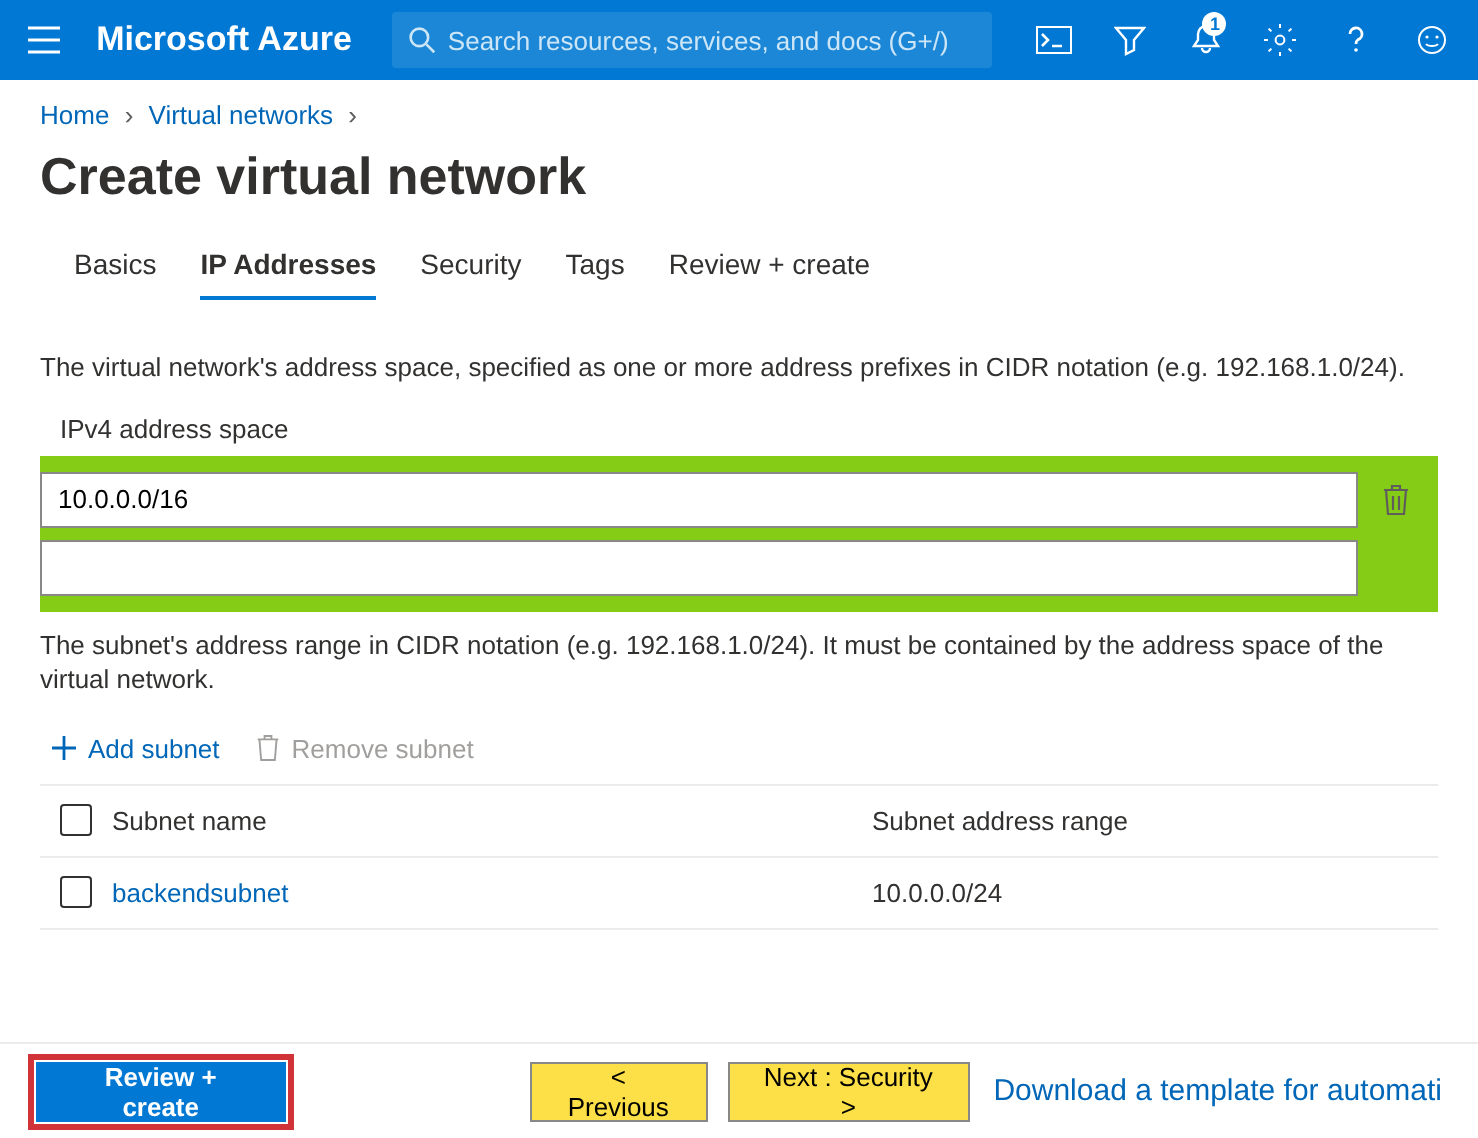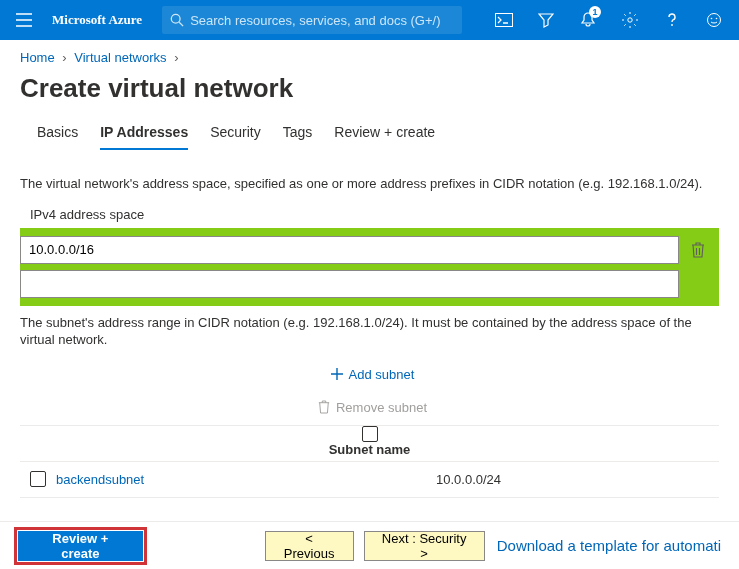--- a/index.html
+++ b/index.html
@@ -1,21 +1,21 @@
 <!DOCTYPE html>
 <html><head>
 <meta charset="utf-8">
 <style>
   * { box-sizing: border-box; margin: 0; padding: 0; font-family: "Segoe UI", Arial, sans-serif; }
   body { width: 739px; height: 569px; overflow: hidden; background: #fff; color: #323130; font-size: 13px; }
 
   
   .topbar { background: #0078d4; color: #fff; height: 40px; display: flex; align-items: center; padding: 0 8px; gap: 8px; }
   .topbar .menu-btn { width: 32px; height: 32px; display:flex; align-items:center; justify-content:center; cursor:pointer; }
-  .brand { font-weight: 600; font-size: 13px; margin-left: 4px; margin-right: 12px; white-space: nowrap; font-family: Liberation Serif, serif; }
+  .brand { font-weight: 600; font-size: 17px; margin-left: 4px; margin-right: 12px; white-space: nowrap; }
   .search { flex: 0 0 300px; background: #1b87d6; border-radius: 2px; height: 28px; display:flex; align-items:center; padding: 0 8px; color: #cde6f7; }
   .search input { flex:1; background: transparent; border:none; outline:none; color:#fff; font-size:13px; margin-left:6px; }
   .search input::placeholder { color: #cde6f7; }
   .topbar-spacer { flex:1; }
   .topbar-icon { width: 34px; height: 32px; display:flex; align-items:center; justify-content:center; cursor:pointer; position:relative; }
   .badge { position:absolute; top:2px; right:4px; background:#fff; color:#0078d4; border-radius:8px; font-size:9px; font-weight:600; min-width:12px; height:12px; display:flex; align-items:center; justify-content:center; padding:0 2px; }
 
   
   .crumbs { padding: 10px 20px 4px; font-size: 13px; }
   .crumbs a { color:#0067b8; text-decoration:none; }
@@ -37,37 +37,37 @@
   .addr-block { background:#84cc16; padding: 8px 8px 8px 0; }
   .addr-row { display:flex; align-items:center; gap:6px; margin-bottom:6px; }
   .addr-input { flex:1; height:28px; border:1px solid #8a8886; padding: 0 8px; font-size:13px; background:#fff; }
   .trash-btn { width:26px; height:26px; display:flex; align-items:center; justify-content:center; color:#605e5c; cursor:pointer; }
   .addr-empty { height:28px; border:1px solid #8a8886; background:#fff; margin: 0 32px 0 0; }
 
   .checkbox-row { display:flex; align-items:center; gap:8px; margin: 18px 0 10px 10px; }
   .checkbox-row .cb { width:18px; height:18px; border:1px solid #323130; border-radius:2px; cursor:pointer; }
   .info-icon { width:14px; height:14px; border:1px solid #605e5c; border-radius:50%; display:inline-flex; align-items:center; justify-content:center; font-size:10px; color:#605e5c; margin-left:4px; cursor:pointer; }
 
-  .subnet-toolbar { display:flex; align-items:center; gap:18px; margin: 18px 0 10px 6px; flex-direction: column; }
+  .subnet-toolbar { display:flex; align-items:center; gap:18px; margin: 18px 0 10px 6px; }
   .tool-link { display:flex; align-items:center; gap:6px; font-size:13px; cursor:pointer; }
   .tool-link.add { color:#0067b8; }
   .tool-link.disabled { color:#a19f9d; cursor:default; }
 
   .subnet-table { width:100%; border-top:1px solid #edebe9; }
   .st-row { display:flex; align-items:center; height:36px; border-bottom:1px solid #edebe9; }
-  .st-row.header { font-weight:700;flex-direction:column; }
+  .st-row.header { font-weight:400; }
   .st-cell-cb { width:36px; display:flex; justify-content:center; }
   .st-cb { width:16px; height:16px; border:1px solid #323130; border-radius:2px; cursor:pointer; }
   .st-cell-name { flex: 0 0 380px; }
   .st-cell-name a { color:#0067b8; text-decoration:none; }
   .st-cell-range { flex:1; }
 
   
   .footer { position:absolute; bottom:0; left:0; right:0; height:48px; border-top:1px solid #edebe9; background:#fff; display:flex; align-items:center; padding: 0 18px; gap:12px; }
-  .btn { height:30px; padding: 0 14px; font-size:13px; border:1px solid #8a8886; background:#fef9c3; cursor:pointer; display:inline-flex; align-items:center; }
+  .btn { height:30px; padding: 0 14px; font-size:13px; border:1px solid #8a8886; background:#fde047; cursor:pointer; display:inline-flex; align-items:center; }
   .btn-primary { background:#0078d4; color:#fff; border-color:#0078d4; font-weight:600; outline: 3px solid #d13438; outline-offset:1px; }
   .footer .nav-btns { margin-left:110px; display:flex; gap:10px; }
   .footer .dl-link { margin-left:auto; color:#0067b8; font-size:15px; text-decoration:none; white-space:nowrap; }
 
   svg { display:block; }
 </style>
 </head>
 <body>
 
 <div class="topbar">

